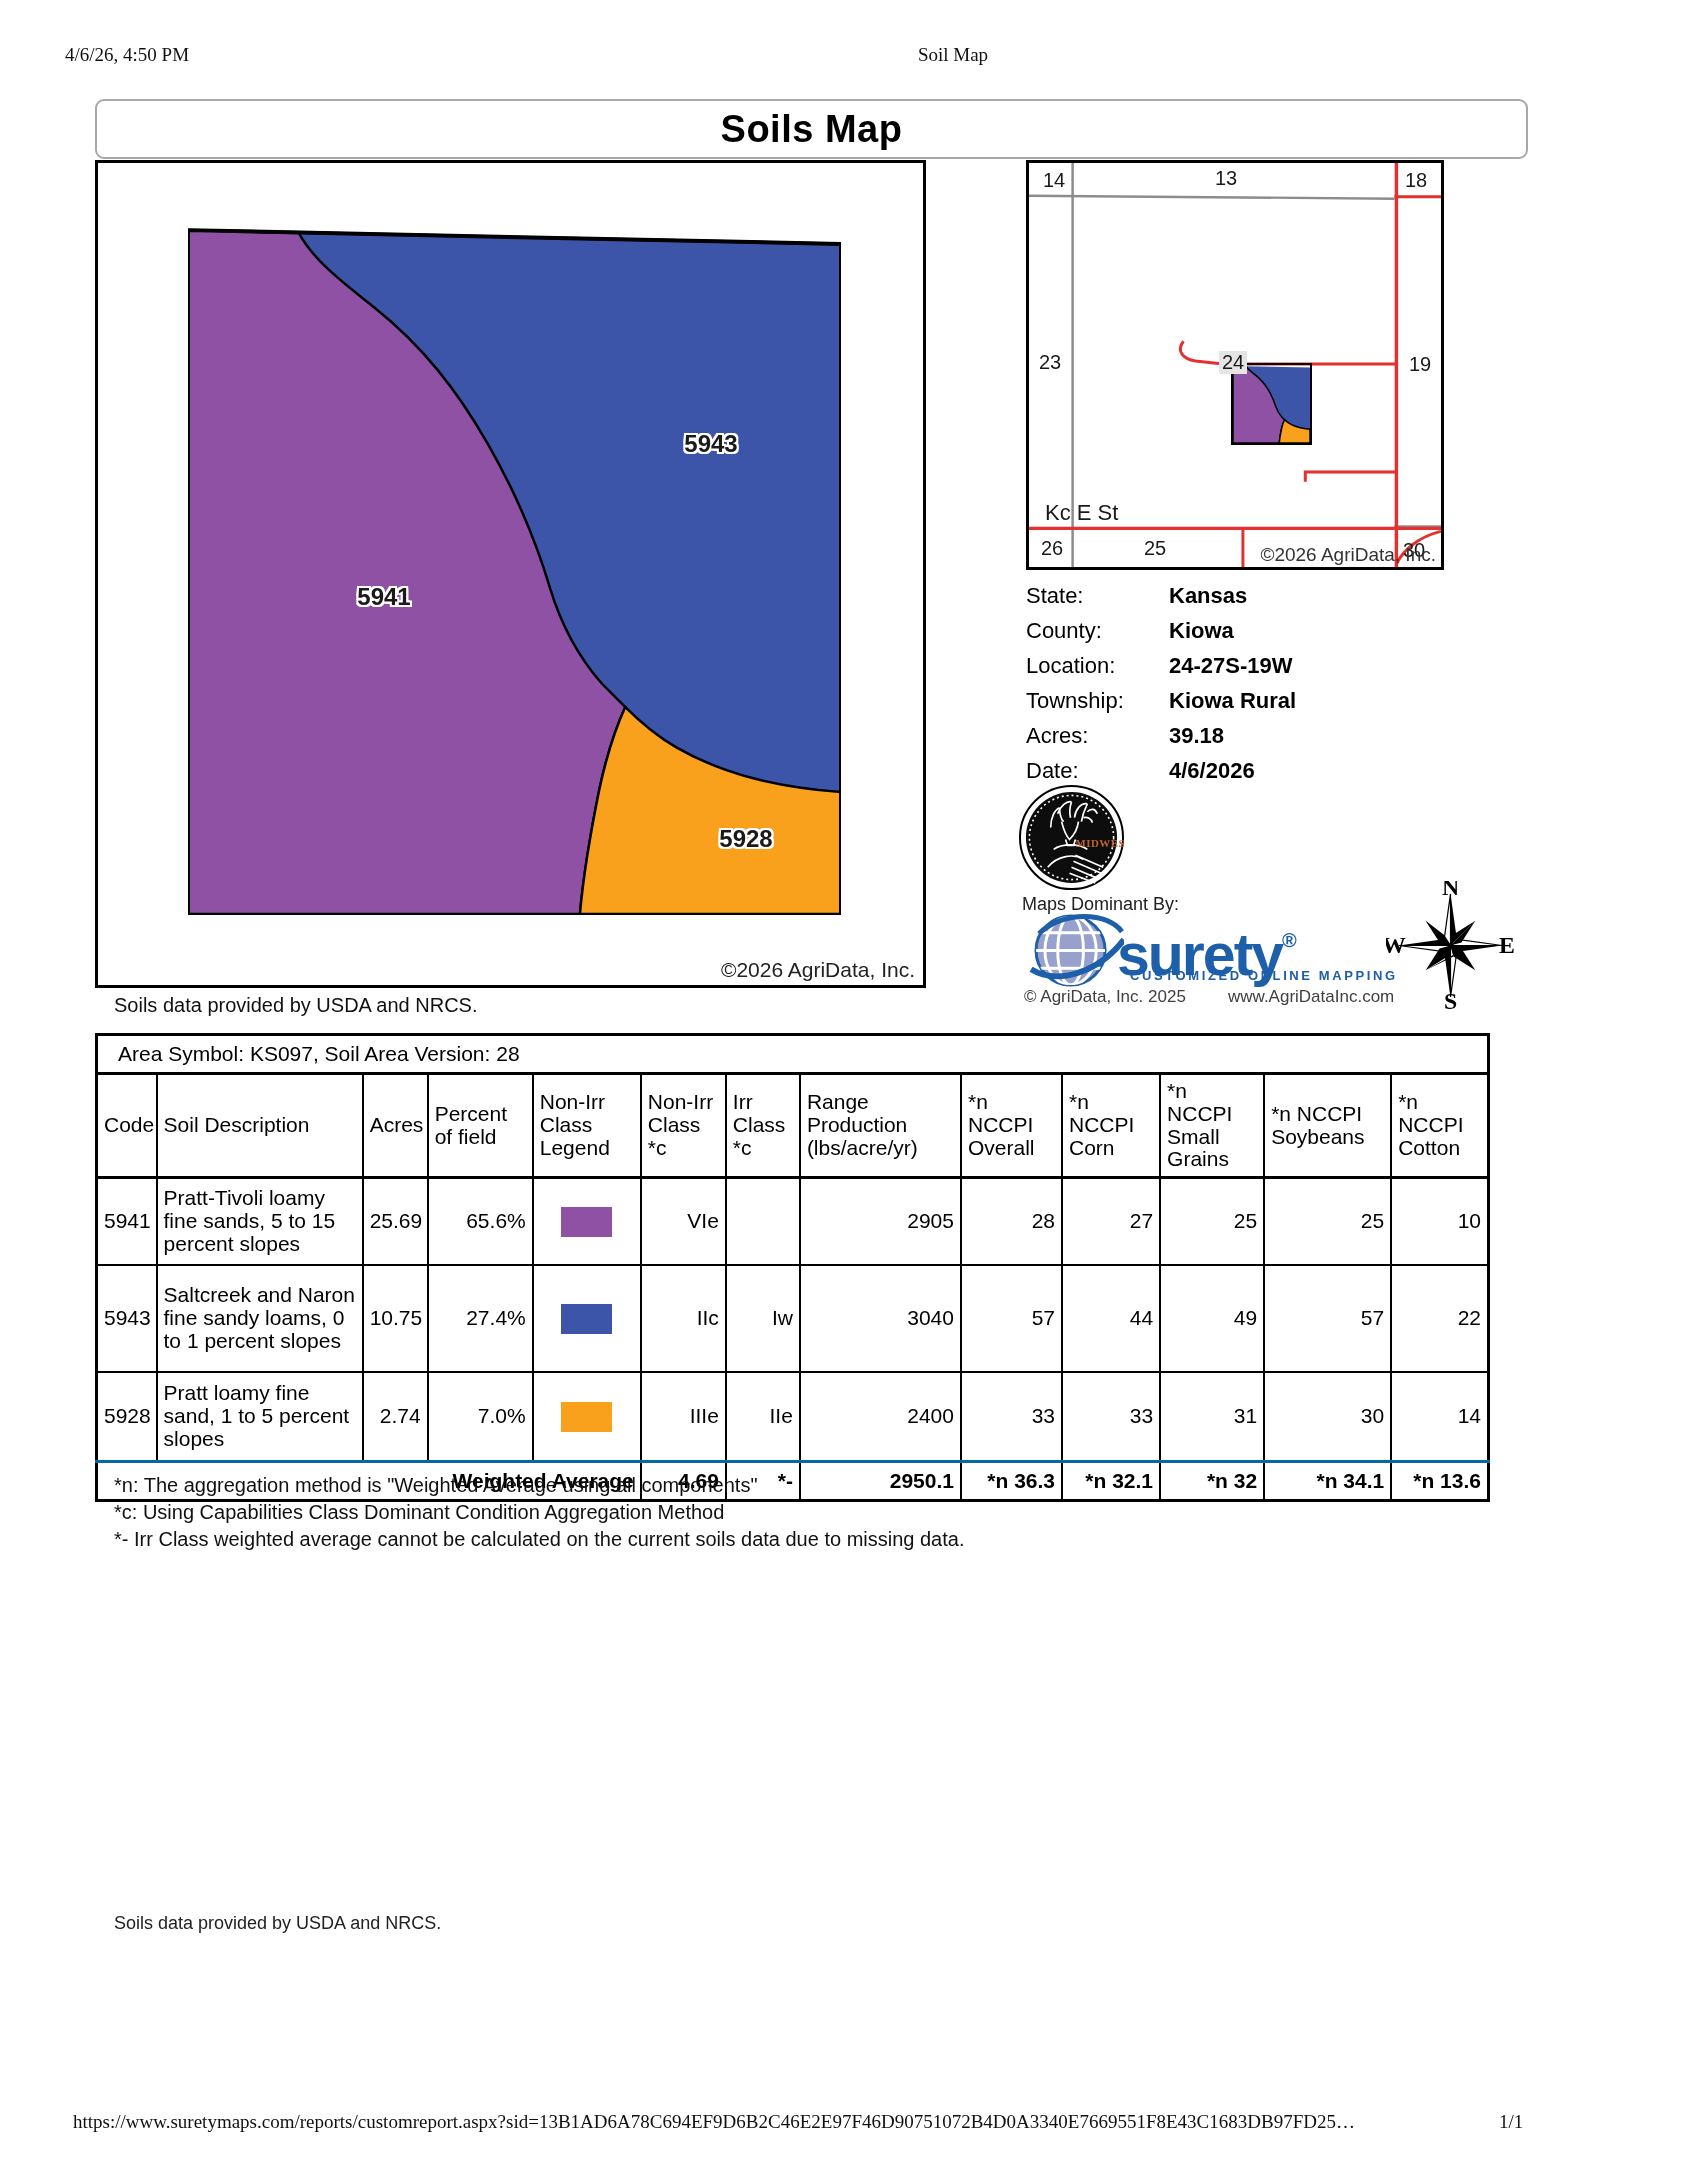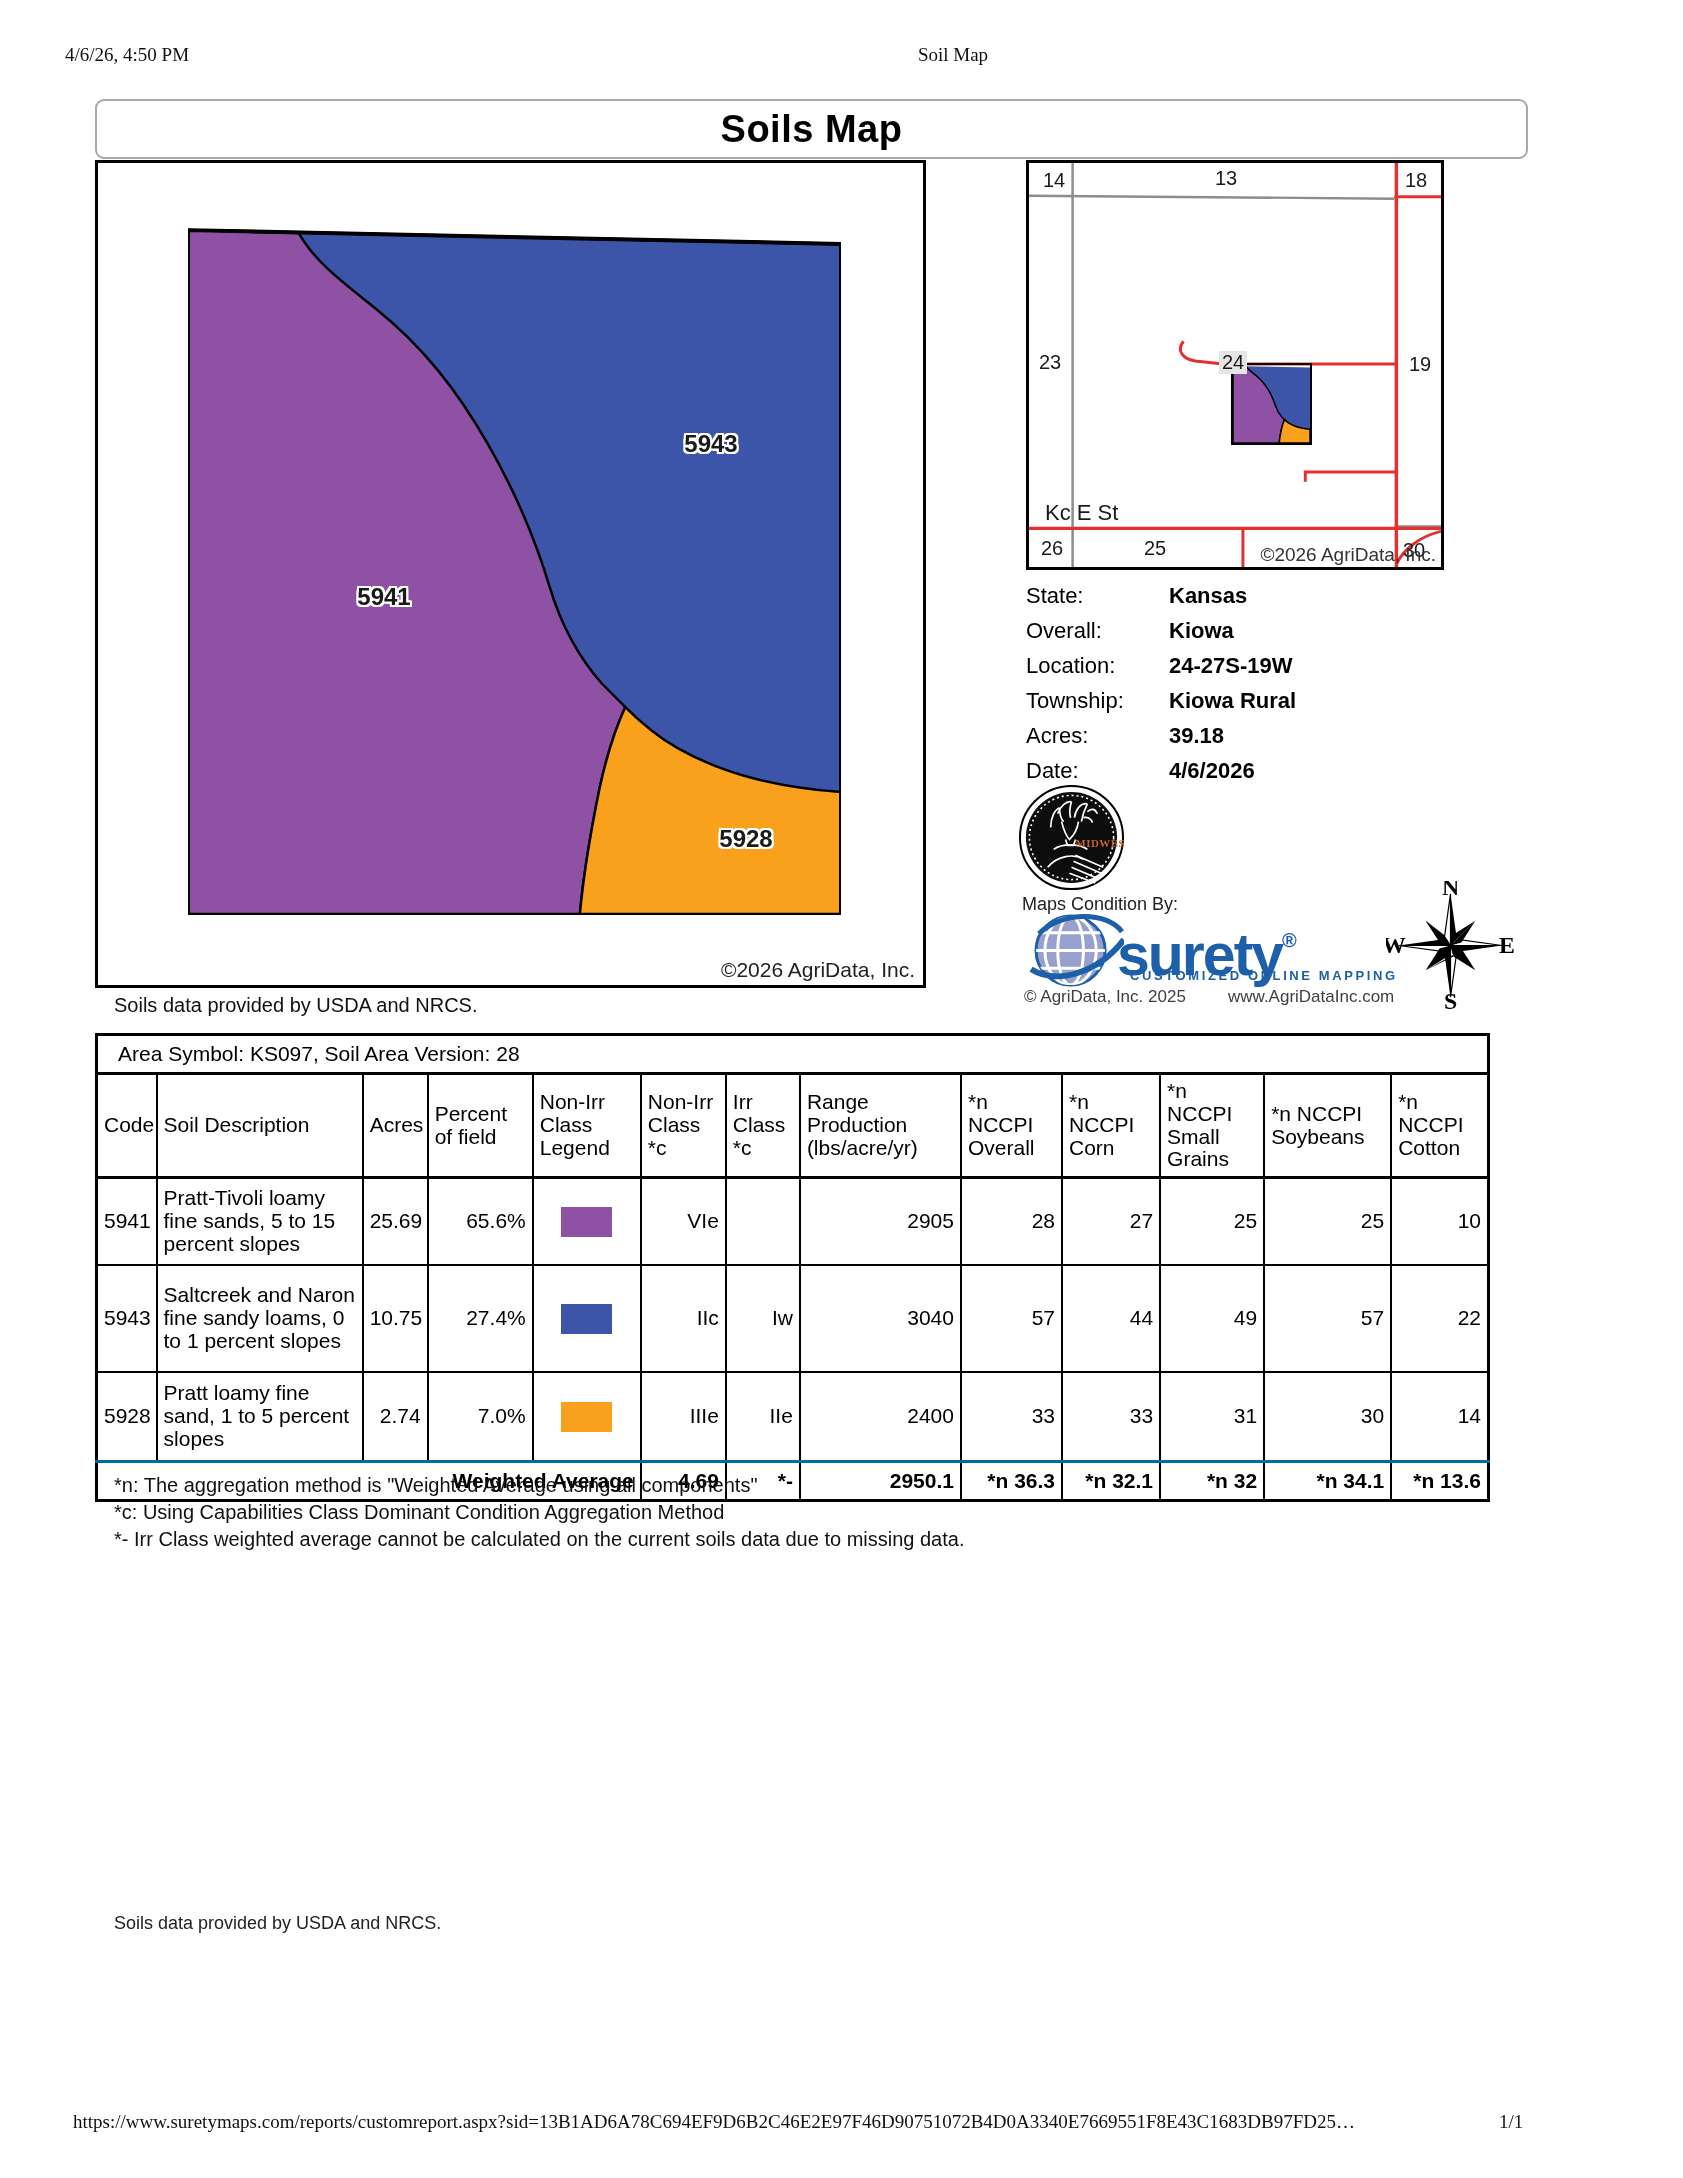--- a/index.html
+++ b/index.html
@@ -107,21 +107,21 @@
   <div class="abs inset-street" style="left:16px;top:337px;">Kc E St</div>
   <div class="abs inset-credit">©2026 AgriData, Inc.</div>
 </div>
 
 <div class="abs" style="left:1026px;top:578px;width:416px;">
   <div class="info-row" style="position:relative;">
     <span class="abs info-label">State:</span>
     <span class="abs info-value">Kansas</span>&nbsp;
   </div>
   <div class="info-row" style="position:relative;">
-    <span class="abs info-label">Overall:</span>
+    <span class="abs info-label">County:</span>
     <span class="abs info-value">Kiowa</span>&nbsp;
   </div>
   <div class="info-row" style="position:relative;">
     <span class="abs info-label">Location:</span>
     <span class="abs info-value">24-27S-19W</span>&nbsp;
   </div>
   <div class="info-row" style="position:relative;">
     <span class="abs info-label">Township:</span>
     <span class="abs info-value">Kiowa Rural</span>&nbsp;
   </div>
@@ -146,21 +146,21 @@
     <path d="M70,28 C74,24 78,25 80,30 M66,34 C70,33 74,35 75,39"></path>
     <path d="M44,38 C46,46 48,52 52,56 C56,52 60,46 61,38"></path>
     <path d="M48,56 L50,62 L56,62 L58,56"></path>
     <path d="M36,66 C44,60 62,60 70,66"></path>
     <path d="M30,84 C40,72 56,70 66,76"></path>
     <path d="M56,78 L84,90 M54,84 L82,96 M52,90 L78,100 M58,72 L86,84"></path>
   </g>
   <text x="58" y="64" fill="#c2622c" font-family="Liberation Serif, serif" font-size="11" font-weight="bold" letter-spacing="0.5">MIDWEST</text>
 </svg>
 
-<div class="abs provider">Maps Condition By:</div>
+<div class="abs provider">Maps Dominant By:</div>
 <svg class="abs" style="left:1029px;top:912px;" width="95" height="77" viewBox="0 0 96 78">
   <defs>
       <clipPath id="gc">
         <circle cx="42" cy="39" r="35"></circle>
       </clipPath>
     </defs>
   <circle cx="42" cy="39" r="35" fill="#98A0CD" stroke="#1D5FA8" stroke-width="3"></circle>
   <g clip-path="url(#gc)" stroke="#fff" stroke-width="3" fill="none">
     <ellipse cx="42" cy="39" rx="13" ry="35"></ellipse>
     <ellipse cx="42" cy="39" rx="26" ry="35"></ellipse>

